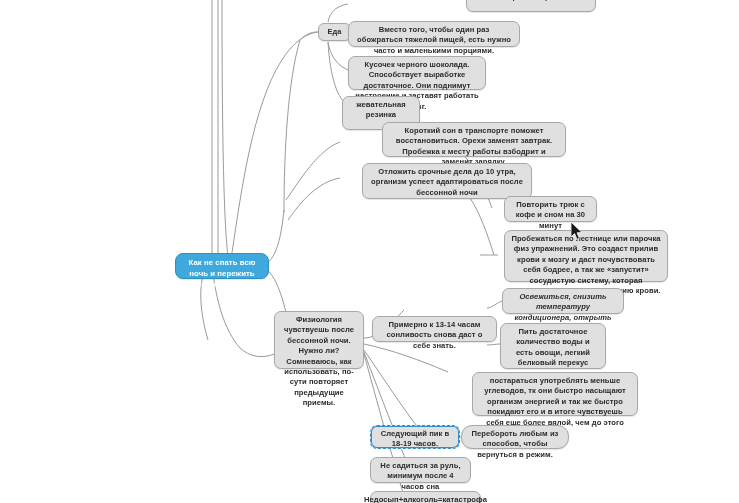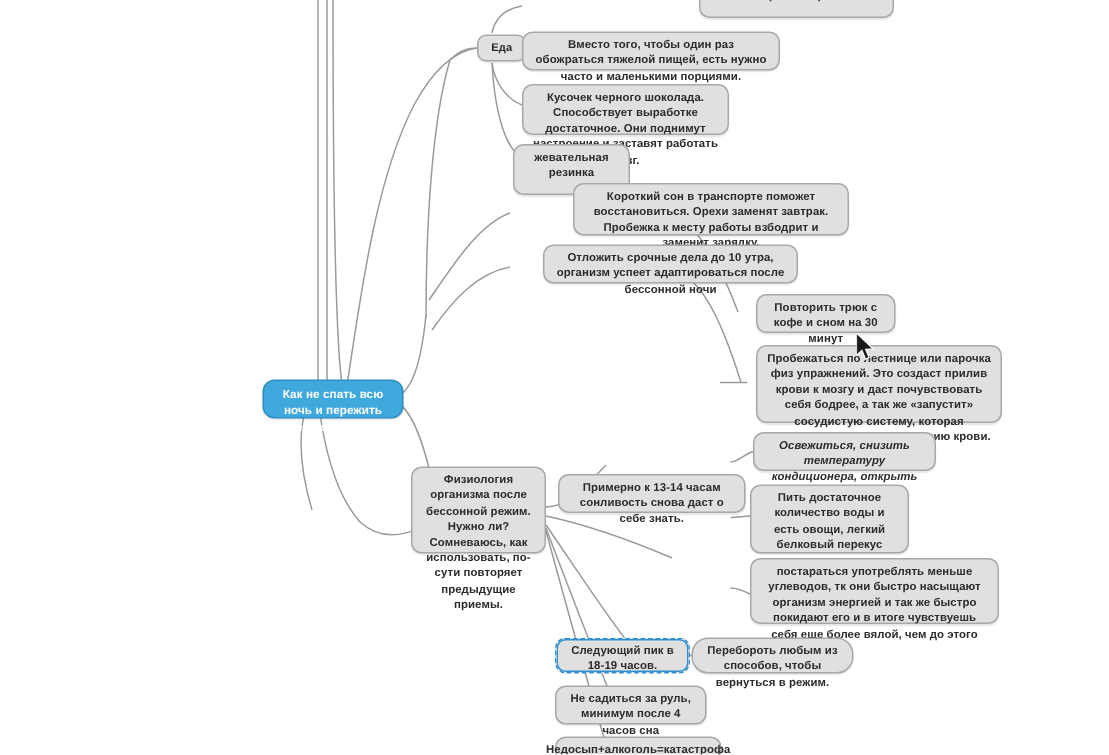--- a/index.html
+++ b/index.html
@@ -133,53 +133,53 @@
   </div>
 
   <div class="node" style="left:342px; top:96px; width:78px; height:34px;">
     <span>жевательная резинка</span>
   </div>
 
   <div class="node" style="left:357px; top:122px; width:184px; height:35px;margin-left:25px;">
     <span>Короткий сон в транспорте поможет восстановиться. Орехи заменят завтрак. Пробежка к месту работы взбодрит и заменит зарядку.</span>
   </div>
 
-  <div class="node" style="left:362px; top:163px; width:170px; height:26px;">
+  <div class="node" style="left:362px; top:163px; width:170px; height:36px;">
     <span>Отложить срочные дела до 10 утра, организм успеет адаптироваться после бессонной ночи</span>
   </div>
 
   <div class="node" style="left:504px; top:196px; width:93px; height:26px;">
     <span>Повторить трюк с кофе и сном на 30 минут</span>
   </div>
 
   <div class="node" style="left:504px; top:230px; width:164px; height:52px;">
     <span>Пробежаться по лестнице или парочка физ упражнений. Это создаст прилив крови к мозгу и даст почувствовать себя бодрее, а так же «запустит» сосудистую систему, которая стимулирует микроциркуляцию крови.</span>
   </div>
 
   <div class="node root" style="left:165px; top:253px; width:94px; height:26px;">
     <span>Как не спать всю ночь и пережить следующий день</span>
   </div>
 
   <div class="node" style="left:274px; top:311px; width:90px; height:58px;">
-    <span>Физиология организма после бессонной режим. Нужно ли? Сомневаюсь, как использовать, по-сути повторяет предыдущие приемы.</span>
+    <span>Физиология чувствуешь после бессонной ночи. Нужно ли? Сомневаюсь, как использовать, по-сути повторяет предыдущие приемы.</span>
   </div>
 
   <div class="node" style="left:372px; top:293px; width:125px; height:26px;margin-top:23px;">
     <span>Примерно к 13-14 часам сонливость снова даст о себе знать.</span>
   </div>
 
   <div class="node" style="left:502px; top:288px; width:122px; height:26px;font-style:italic;">
     <span>Освежиться, снизить температуру кондиционера, открыть окно.</span>
   </div>
 
   <div class="node" style="left:500px; top:323px; width:106px; height:46px;">
     <span>Пить достаточное количество воды и есть овощи, легкий белковый перекус</span>
   </div>
 
-  <div class="node" style="left:500px; top:372px; width:166px; height:44px;">
+  <div class="node" style="left:472px; top:372px; width:166px; height:44px;">
     <span>постараться употреблять меньше углеводов, тк они быстро насыщают организм энергией и так же быстро покидают его и в итоге чувствуешь себя еще более вялой, чем до этого</span>
   </div>
 
   <div class="node selected" style="left:370px; top:425px; width:90px; height:24px;">
     <span>Следующий пик в 18-19 часов.</span>
   </div>
 
   <div class="node" style="left:461px; top:425px; width:108px; height:24px;border-radius:11px;">
     <span>Перебороть любым из способов, чтобы вернуться в режим.</span>
   </div>

